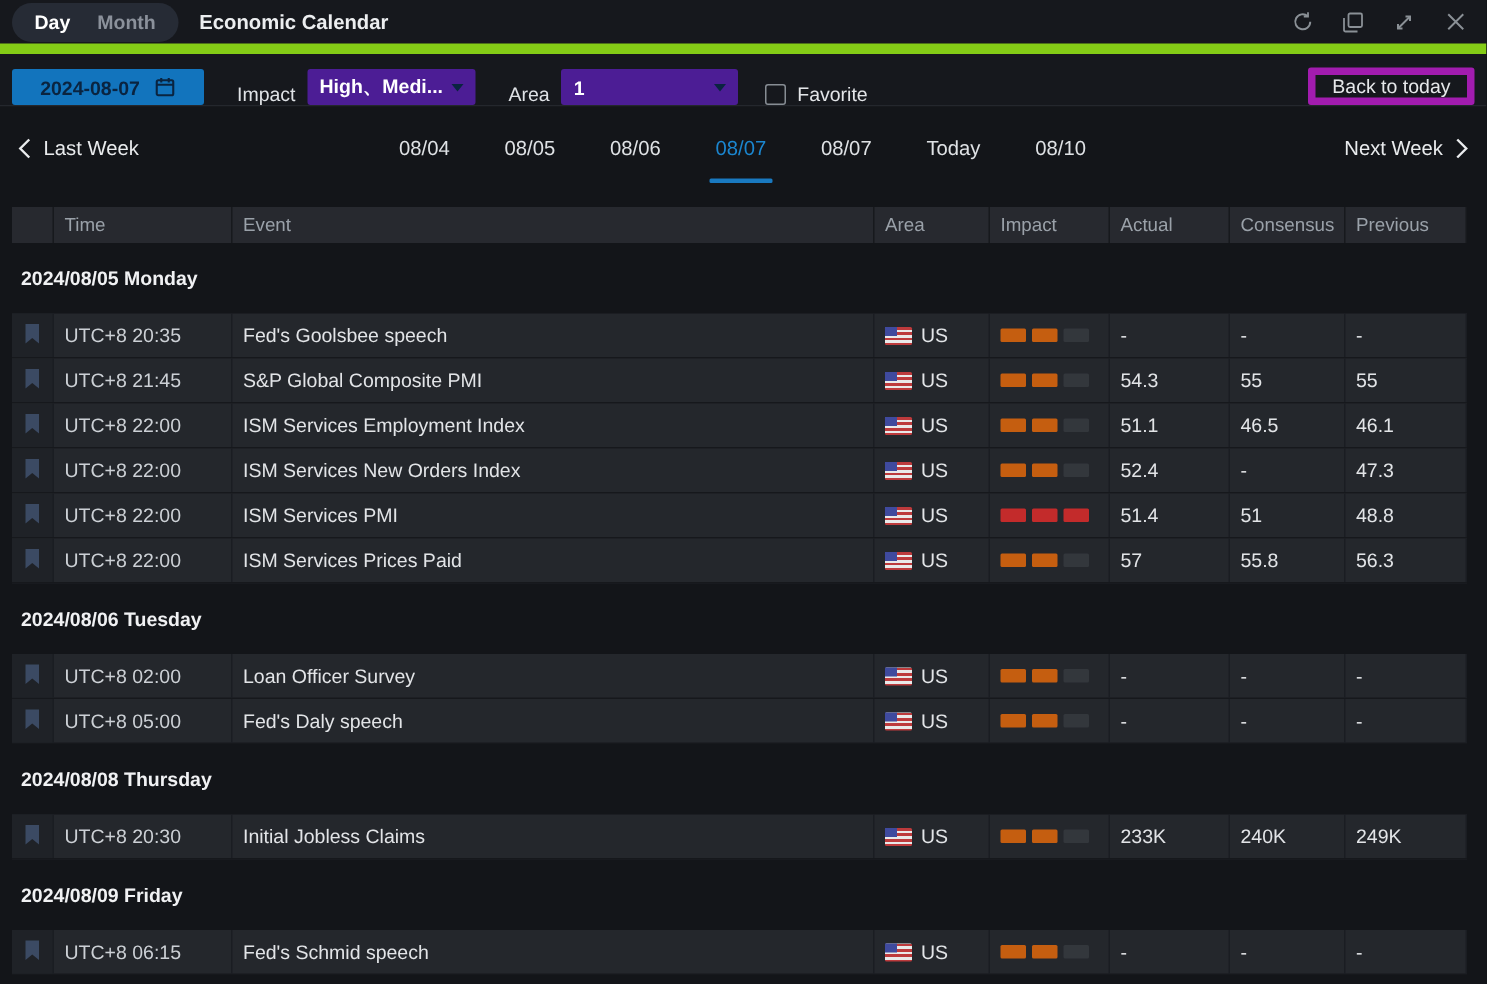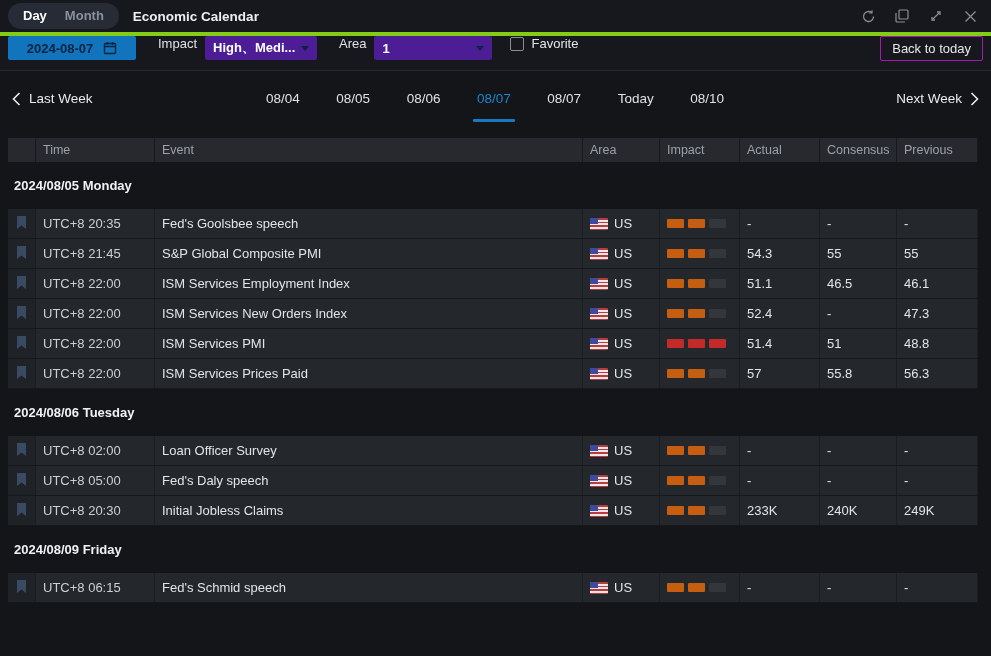--- a/index.html
+++ b/index.html
@@ -7,39 +7,39 @@
   body {
     background: #131519;
     font-family: "Liberation Sans", "DejaVu Sans", sans-serif;
     color: #e6e8ea;
     position: relative;
   }
   
   .titlebar {
     height: 36px; display: flex; align-items: center;
     padding: 0 12px 0 8px; background: #16181d;
-    border-bottom: 4px solid #84cc16;
+    border-bottom: 7px solid #84cc16;
   }
   .pill {
     background: #262b35; border-radius: 14px; height: 26px;
     display: flex; align-items: center; padding: 0 6px;
   }
   .pill-seg {
     padding: 0 9px; font-size: 13px; font-weight: 700;
     color: #8b919b; cursor: pointer; line-height: 26px;
   }
   .pill-seg.active { color: #ffffff; }
   .title { margin-left: 14px; font-weight: 700; font-size: 13.5px; color: #eceef0; }
   .win-controls { margin-left: auto; display: flex; gap: 16px; align-items: center; }
   .win-icon { width: 18px; height: 18px; display:flex; align-items:center; justify-content:center; color:#8a9096; cursor:pointer; }
   .win-icon svg { display:block; }
 
   
   .filterbar {
-    height: 35px; display: flex; align-items: flex-start;
+    height: 35px; display: flex; align-items: flex-end;
     padding: 0 8px; background: #16181d; border-bottom: 1px solid #24272d;
   }
   .date-field {
     width: 128px; height: 24px; background: #1274bd; border-radius: 2px;
     display: flex; align-items: center; justify-content: center; gap: 10px;
     color: #0a2440; font-weight: 700; font-size: 13px; cursor: pointer;
   }
   .flabel { font-size: 13px; color: #dfe2e6; margin-left: 22px; margin-right: 8px; }
   .select {
     height: 24px; background: #4c1d95; border-radius: 2px;
@@ -50,21 +50,21 @@
   .select.area { width: 118px; }
   .select .caret {
     margin-left: auto; width: 0; height: 0;
     border: 4px solid transparent; border-top: 5px solid #0a2440;
     position: relative; top: 2px;
   }
   .fav { display: flex; align-items: center; gap: 7px; margin-left: 18px; font-size: 13px; color: #e3e5e8; cursor: pointer; }
   .checkbox { width: 14px; height: 14px; border: 1px solid #878d94; border-radius: 2px; background: transparent; }
   .back-btn {
     margin-left: auto; height: 25px; padding: 0 11px;
-    background: transparent; border: 1px solid #a21caf; border-radius: 2px;
+    background: transparent; border: 5px solid #a21caf; border-radius: 2px;
     color: #e6e8ea; font-size: 13px; font-family: inherit; cursor: pointer;
   }
 
   
   .weeknav { height: 55px; display: flex; align-items: center; padding: 0 12px; position: relative; background:#131519; }
   .nav-side { display: flex; align-items: center; gap: 8px; font-size: 13.5px; color: #e9ebed; cursor: pointer; }
   .nav-side.right { margin-left: auto; }
   .days { position: absolute; left: 264px; width: 462px; display: flex; justify-content: space-between; }
   .day { font-size: 13.5px; color: #dfe2e5; cursor: pointer; position: relative; padding: 6px 2px; }
   .day.selected { color: #1b86cf; }
@@ -398,20 +398,21 @@
           <span class="bars">
             <span class="bar on-orange"></span>
             <span class="bar on-orange"></span>
             <span class="bar"></span>
           </span>
         </div>
         <div class="cell">-</div>
         <div class="cell">-</div>
         <div class="cell">-</div>
       </div>
+      <div class="section-hdr">2024/08/08 Thursday</div>
       <div class="row grid-row">
         <div class="cell bm">
           <span><svg width="13" height="15" viewBox="0 0 13 15">
               <path d="M2 1h9v13L6.5 10.4 2 14z" fill="#3b4a63"></path>
             </svg></span>
         </div>
         <div class="cell time">UTC+8 20:30</div>
         <div class="cell">Initial Jobless Claims</div>
         <div class="cell">
           <span class="flag">

